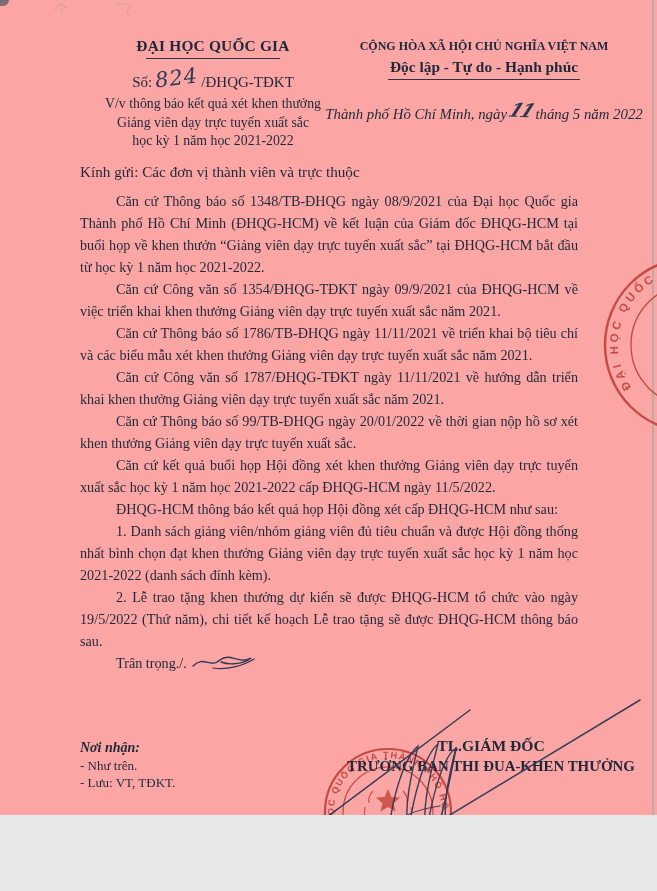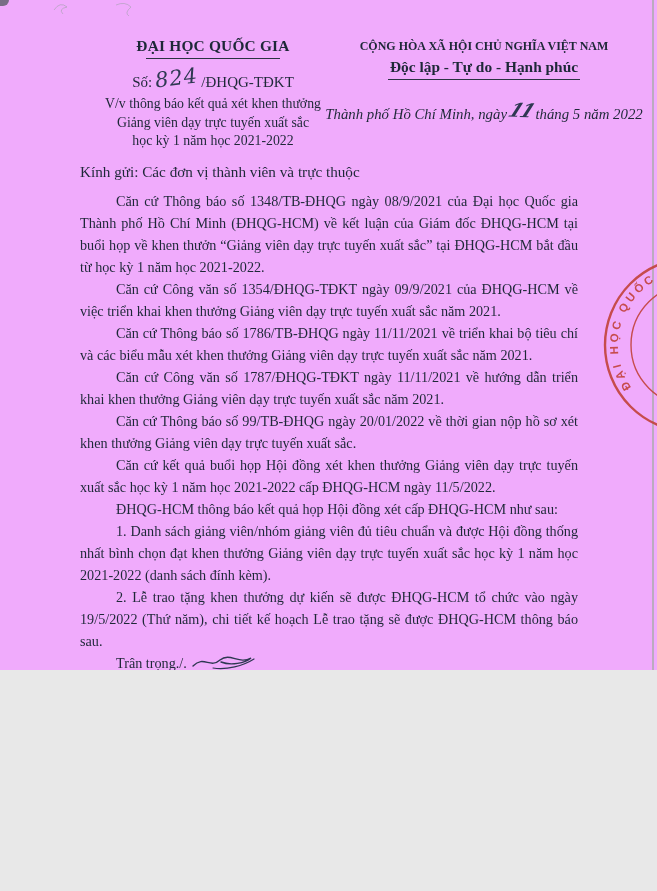--- a/index.html
+++ b/index.html
@@ -1,21 +1,21 @@
 <!DOCTYPE html>
 <html lang="vi"><head>
 <meta charset="utf-8">
 <title>Scanned official letter</title>
 <style>
   html,body{margin:0;padding:0;background:#e8e8e8;}
   .page{
     position:relative;
-    width:657px;height:670px;
+    width:657px;height:815px;
     margin:0 auto;
-    background:#f0abfc;
+    background:#fca5a5;
     overflow:hidden;
     font-family:"Liberation Serif","DejaVu Serif",serif;
     color:#1e2838;
   }
   
   .scan-line{position:absolute;top:0;bottom:0;width:2px;background:#ababab;opacity:.75;}
   .corner-mark{position:absolute;left:0;top:0;width:9px;height:6px;background:#5a5f66;opacity:.8;border-bottom-right-radius:6px;}
   .pencil-marks{position:absolute;left:40px;top:0;}
   
   .header-left{position:absolute;left:66px;top:36px;width:294px;text-align:center;}

